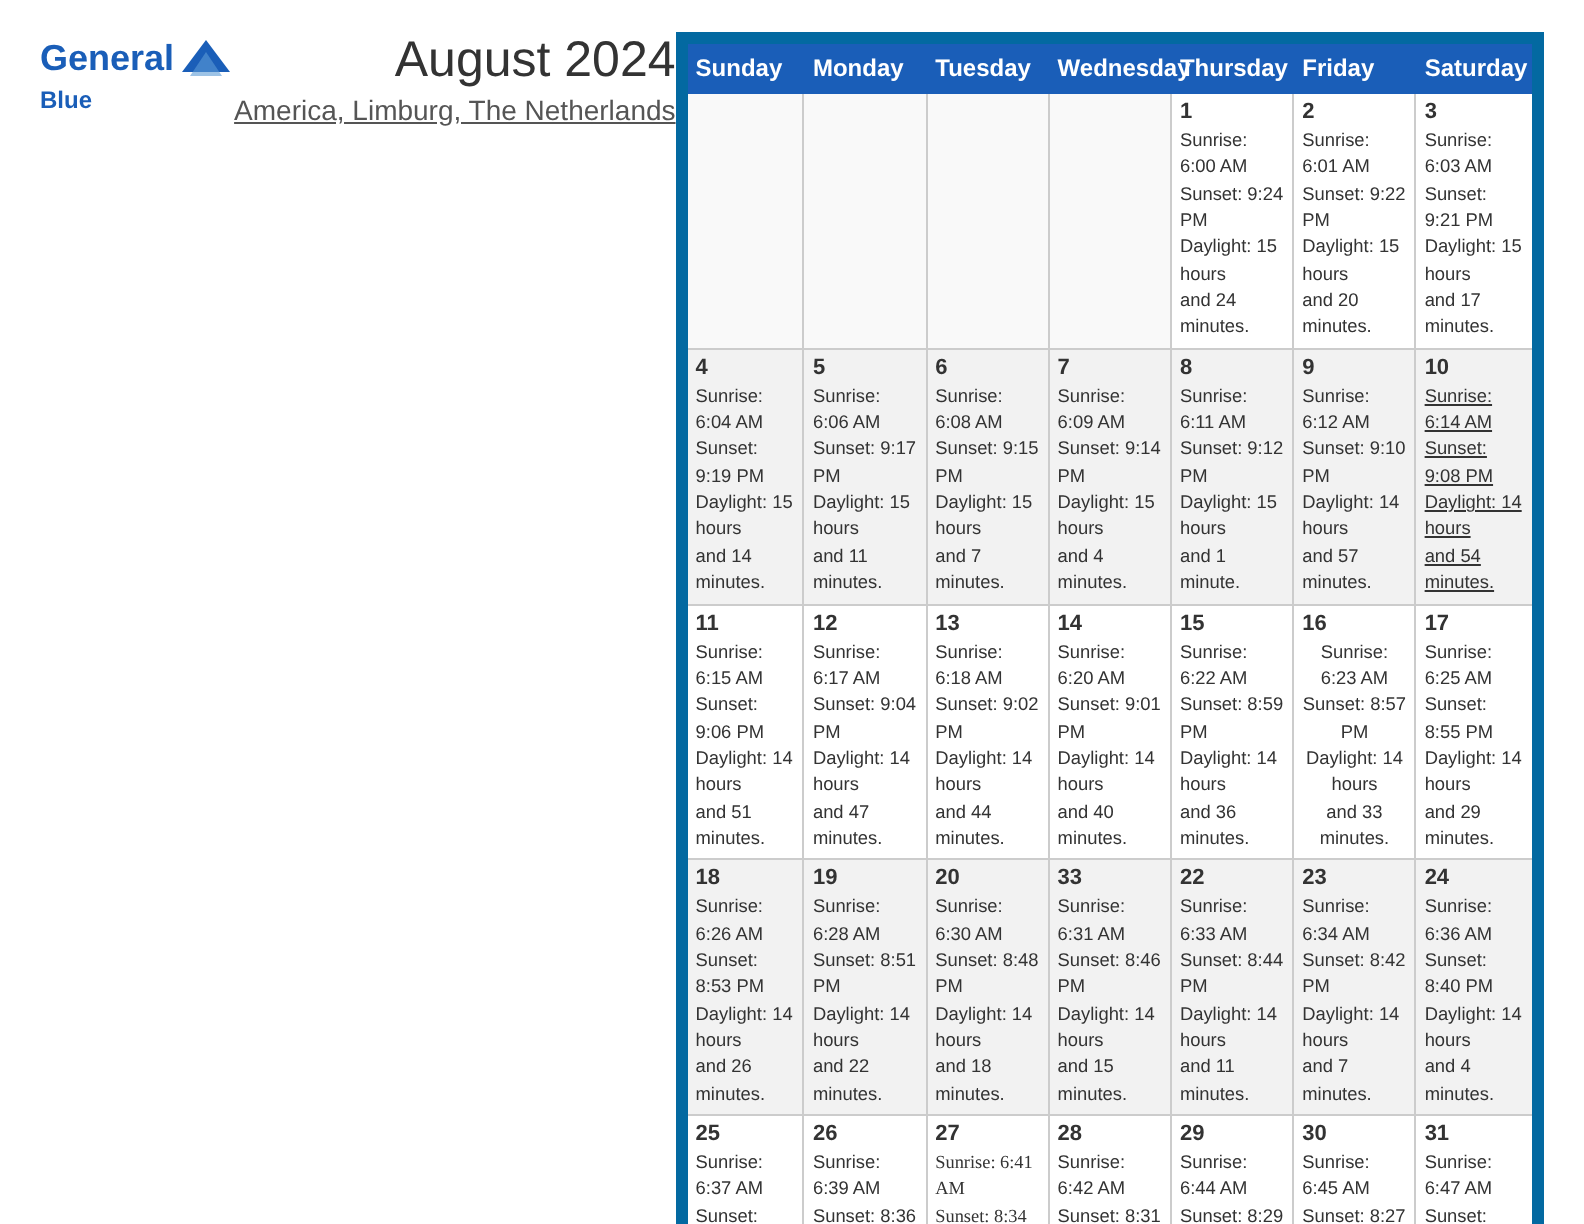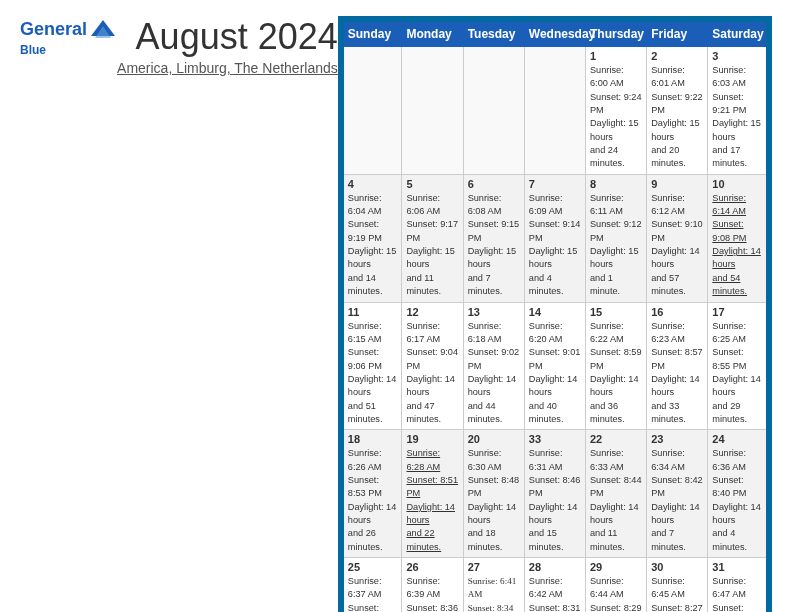--- a/index.html
+++ b/index.html
@@ -38,21 +38,21 @@
     }
     .logo-icon {
       width: 28px;
       height: 28px;
       margin-left: 2px;
     }
     .title-block {
       text-align: right;
     }
     .month-year {
-      font-size: 36px;
+      font-size: 25px;
       color: #333;
       font-weight: 300;
     }
     .location {
       font-size: 14px;
       color: #555;
       margin-top: 2px;
       text-decoration: underline;
     }
     .calendar {
@@ -248,21 +248,21 @@
           </td>
           <td>
             <span class="day-num">15</span>
             <div class="day-info" style="white-space: pre-line;">Sunrise: 6:22 AM
 Sunset: 8:59 PM
 Daylight: 14 hours
 and 36 minutes.</div>
           </td>
           <td>
             <span class="day-num">16</span>
-            <div class="day-info" style="white-space: pre-line;">Sunrise: 6:23 AM
+            <div class="day-info" style="white-space: pre-line; text-align: center;">Sunrise: 6:23 AM
 Sunset: 8:57 PM
 Daylight: 14 hours
 and 33 minutes.</div>
           </td>
           <td>
             <span class="day-num">17</span>
             <div class="day-info" style="white-space: pre-line;">Sunrise: 6:25 AM
 Sunset: 8:55 PM
 Daylight: 14 hours
 and 29 minutes.</div>
@@ -271,21 +271,21 @@
         <tr>
           <td class="alt-row">
             <span class="day-num">18</span>
             <div class="day-info" style="white-space: pre-line;">Sunrise: 6:26 AM
 Sunset: 8:53 PM
 Daylight: 14 hours
 and 26 minutes.</div>
           </td>
           <td class="alt-row">
             <span class="day-num">19</span>
-            <div class="day-info" style="white-space: pre-line; text-decoration: underline;">Sunrise: 6:28 AM
+            <div class="day-info" style="white-space: pre-line;">Sunrise: 6:28 AM
 Sunset: 8:51 PM
 Daylight: 14 hours
 and 22 minutes.</div>
           </td>
           <td class="alt-row">
             <span class="day-num">20</span>
             <div class="day-info" style="white-space: pre-line;">Sunrise: 6:30 AM
 Sunset: 8:48 PM
 Daylight: 14 hours
 and 18 minutes.</div>

